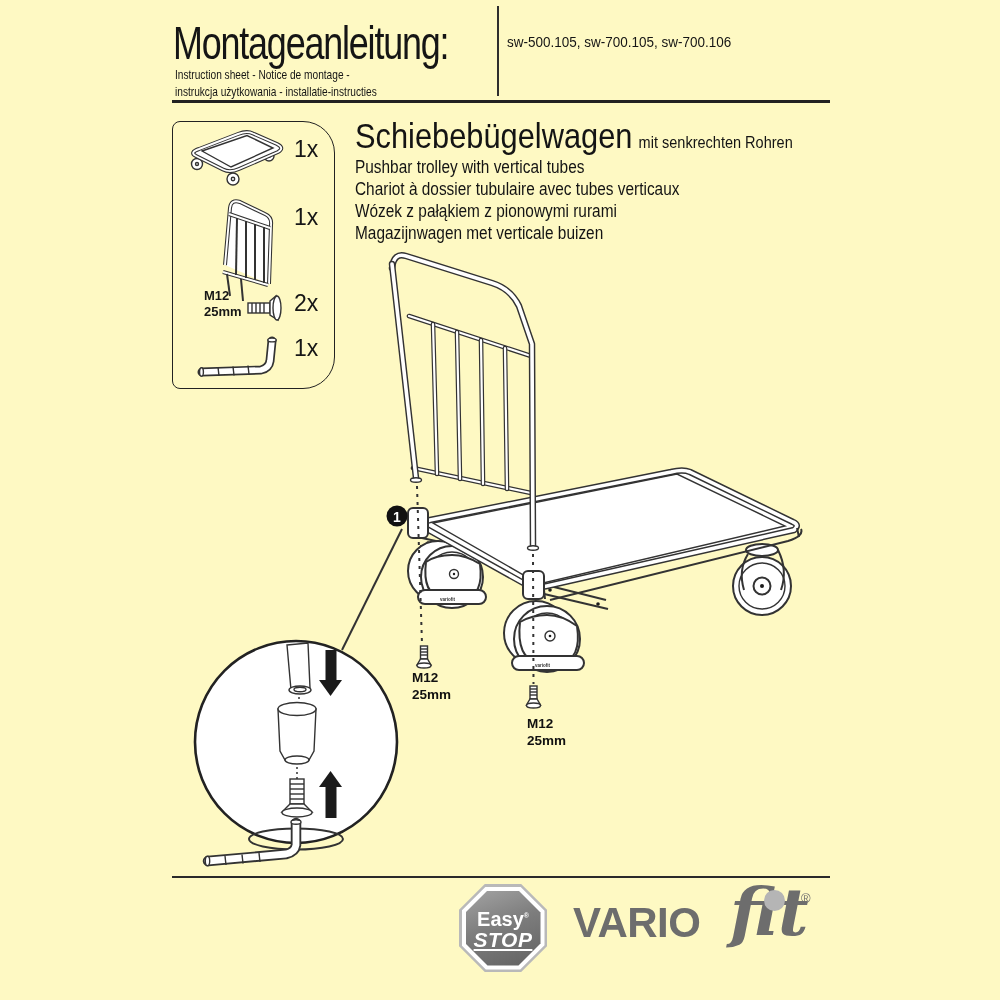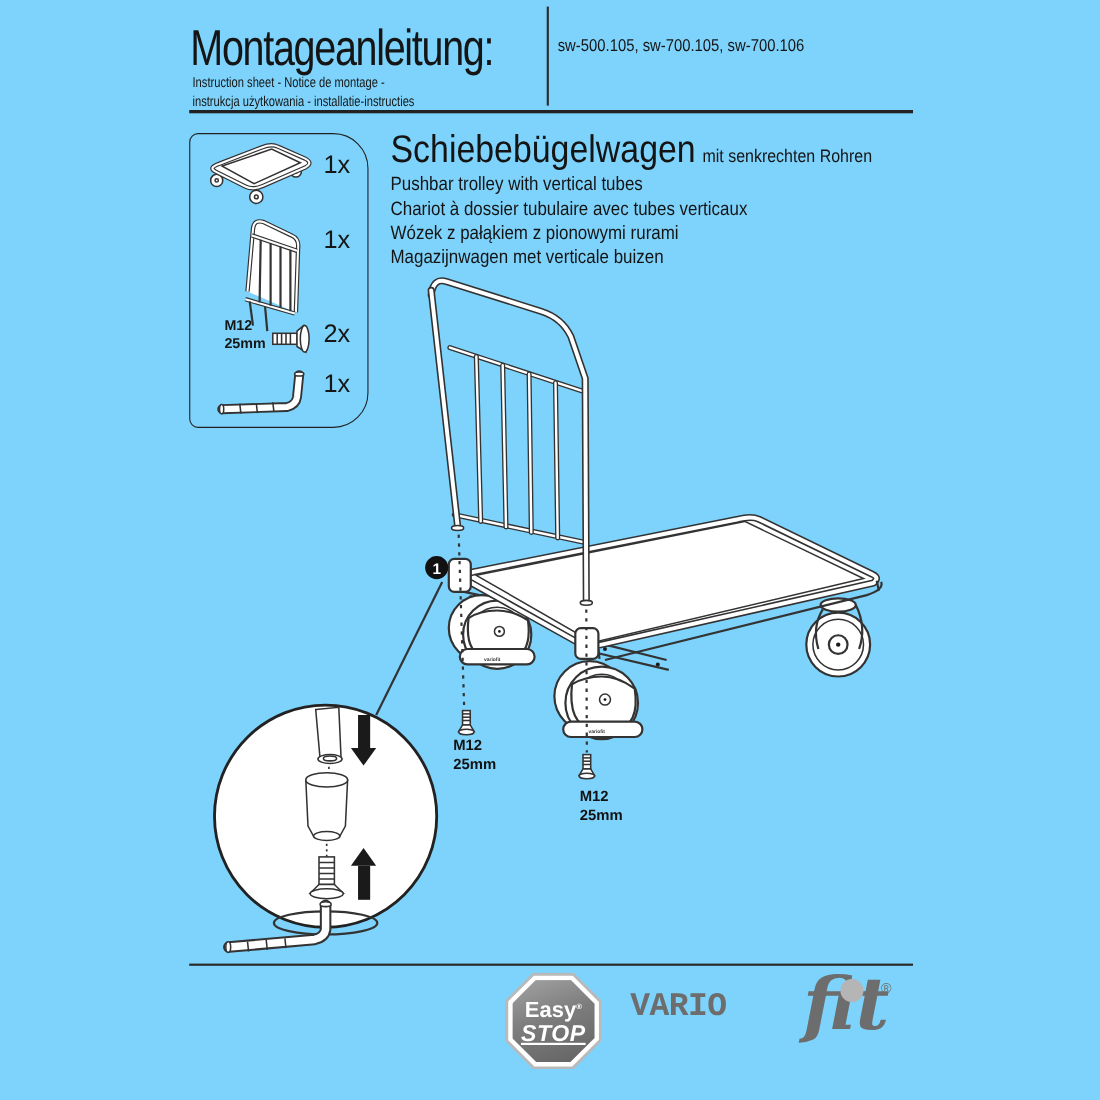--- a/index.html
+++ b/index.html
@@ -1,16 +1,16 @@
 <!DOCTYPE html>
 <html><head>
 <meta charset="utf-8">
 <style>
   html,body{margin:0;padding:0;background:#fff;}
-  #page{position:relative;width:1000px;height:1000px;background:#7dd3fc;overflow:hidden;
+  #page{position:relative;width:1000px;height:1000px;background:#fef9c3;overflow:hidden;
         font-family:"Liberation Sans",sans-serif;color:#111;}
   .abs{position:absolute;}
 
   
   #hdr-title{left:173px;top:16px;font-size:46px;letter-spacing:-1.5px;white-space:nowrap;
              transform:scaleX(.78);transform-origin:left top;color:#151515;}
   #hdr-sub{left:175px;top:66px;font-size:13px;line-height:17px;white-space:nowrap;
            transform:scaleX(.78);transform-origin:left top;color:#151515;}
   #hdr-codes{left:507px;top:33px;font-size:15.5px;white-space:nowrap;
              transform:scaleX(.87);transform-origin:left top;color:#151515;}
@@ -36,21 +36,21 @@
   .oct{clip-path:polygon(29.3% 0,70.7% 0,100% 29.3%,100% 70.7%,70.7% 100%,29.3% 100%,0 70.7%,0 29.3%);}
   #easystop{left:459px;top:884px;width:88px;height:88px;background:#b9b9b9;}
   #easystop .mid{position:absolute;left:2.5px;top:2.5px;width:83px;height:83px;background:#ffffff;}
   #easystop .in{position:absolute;left:6.5px;top:6.5px;width:75px;height:75px;
                 background:linear-gradient(160deg,#a3a3a3 0%,#7d7d7d 45%,#626262 100%);
                 display:flex;flex-direction:column;align-items:center;justify-content:center;}
   #easystop .t1{color:#fff;font-size:20px;font-weight:bold;line-height:19px;}
   #easystop .t1 sup{font-size:7px;}
   #easystop .t2{color:#fff;font-size:21px;font-weight:bold;font-style:italic;line-height:21px;letter-spacing:.5px;text-decoration:underline;}
   #variofit{left:573px;top:883px;width:250px;height:85px;}
-  #vf-vario{position:absolute;left:0;top:16px;font-size:30px;font-weight:bold;letter-spacing:-.5px;color:#6d6d6d;font-family:Liberation Mono, monospace;}
+  #vf-vario{position:absolute;left:0;top:16px;font-size:42px;font-weight:bold;letter-spacing:-.5px;color:#6d6d6d;}
   #vf-fit{position:absolute;left:157px;top:-10px;font-size:66px;font-weight:bold;font-style:italic;
           font-family:"DejaVu Serif",serif;color:#6d6d6d;}
   #vf-dot{position:absolute;left:191px;top:7px;width:21px;height:21px;border-radius:50%;background:#b5b5b5;}
   #vf-reg{position:absolute;left:228px;top:8px;font-size:13px;color:#6d6d6d;}
 
   
   .t7{stroke:#333;stroke-width:6.5;fill:none;stroke-linecap:round;stroke-linejoin:round;}
   .t7f{stroke:#333;stroke-width:6.5;fill:#fff;stroke-linecap:round;stroke-linejoin:round;}
   .t7w{stroke:#fff;stroke-width:3.6;fill:none;stroke-linecap:round;stroke-linejoin:round;}
   .t5{stroke:#333;stroke-width:4.6;fill:none;stroke-linecap:round;}

